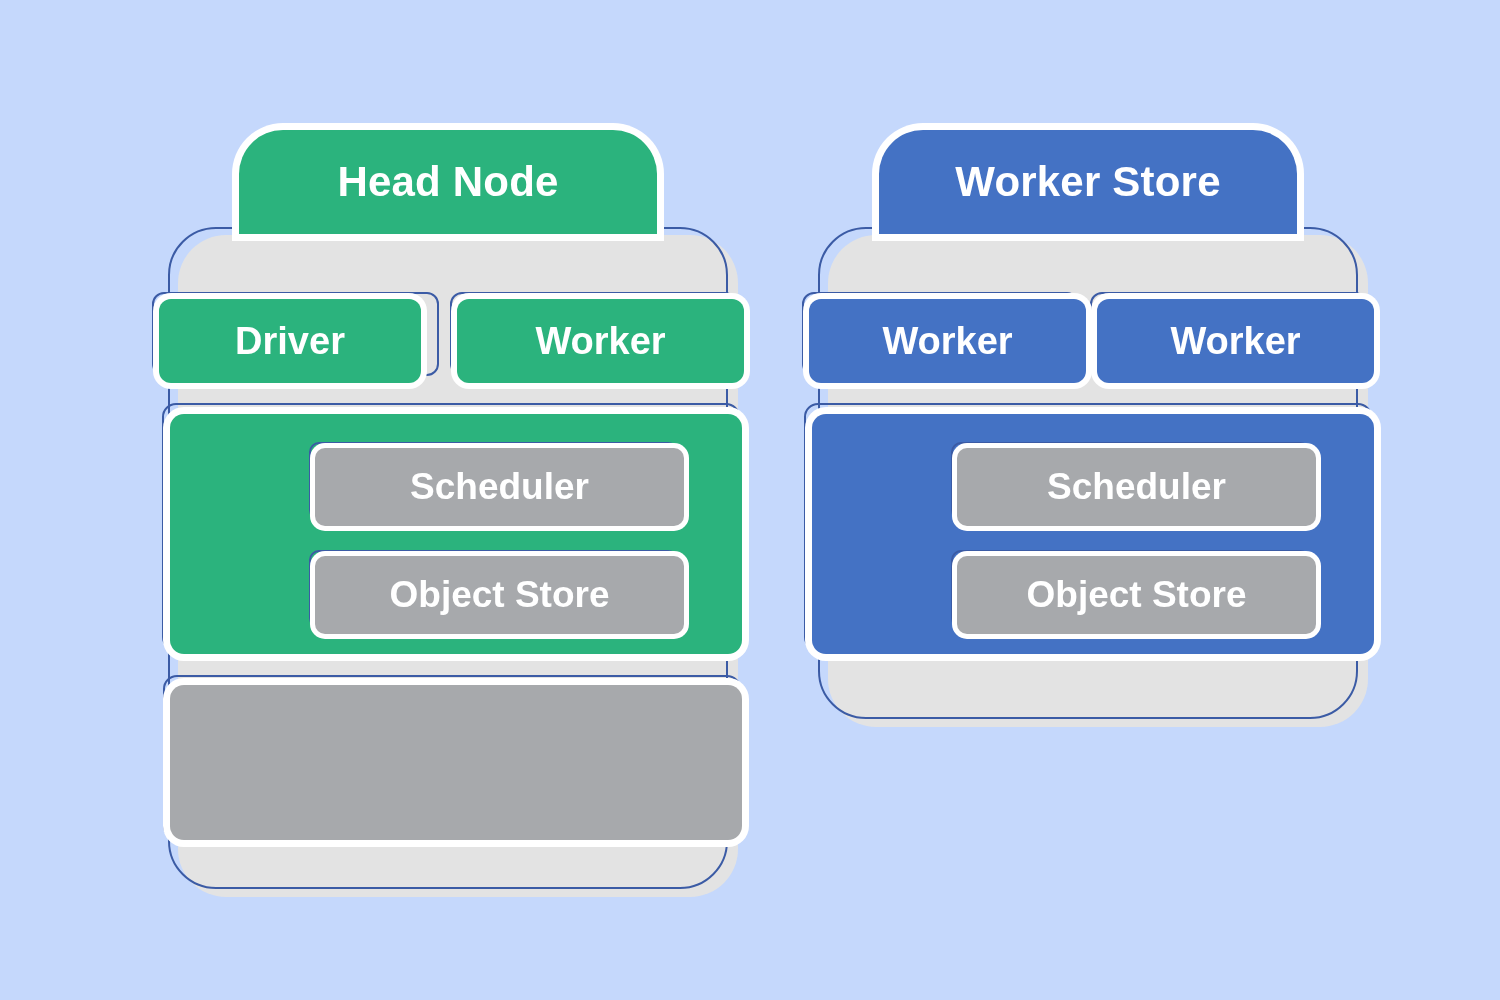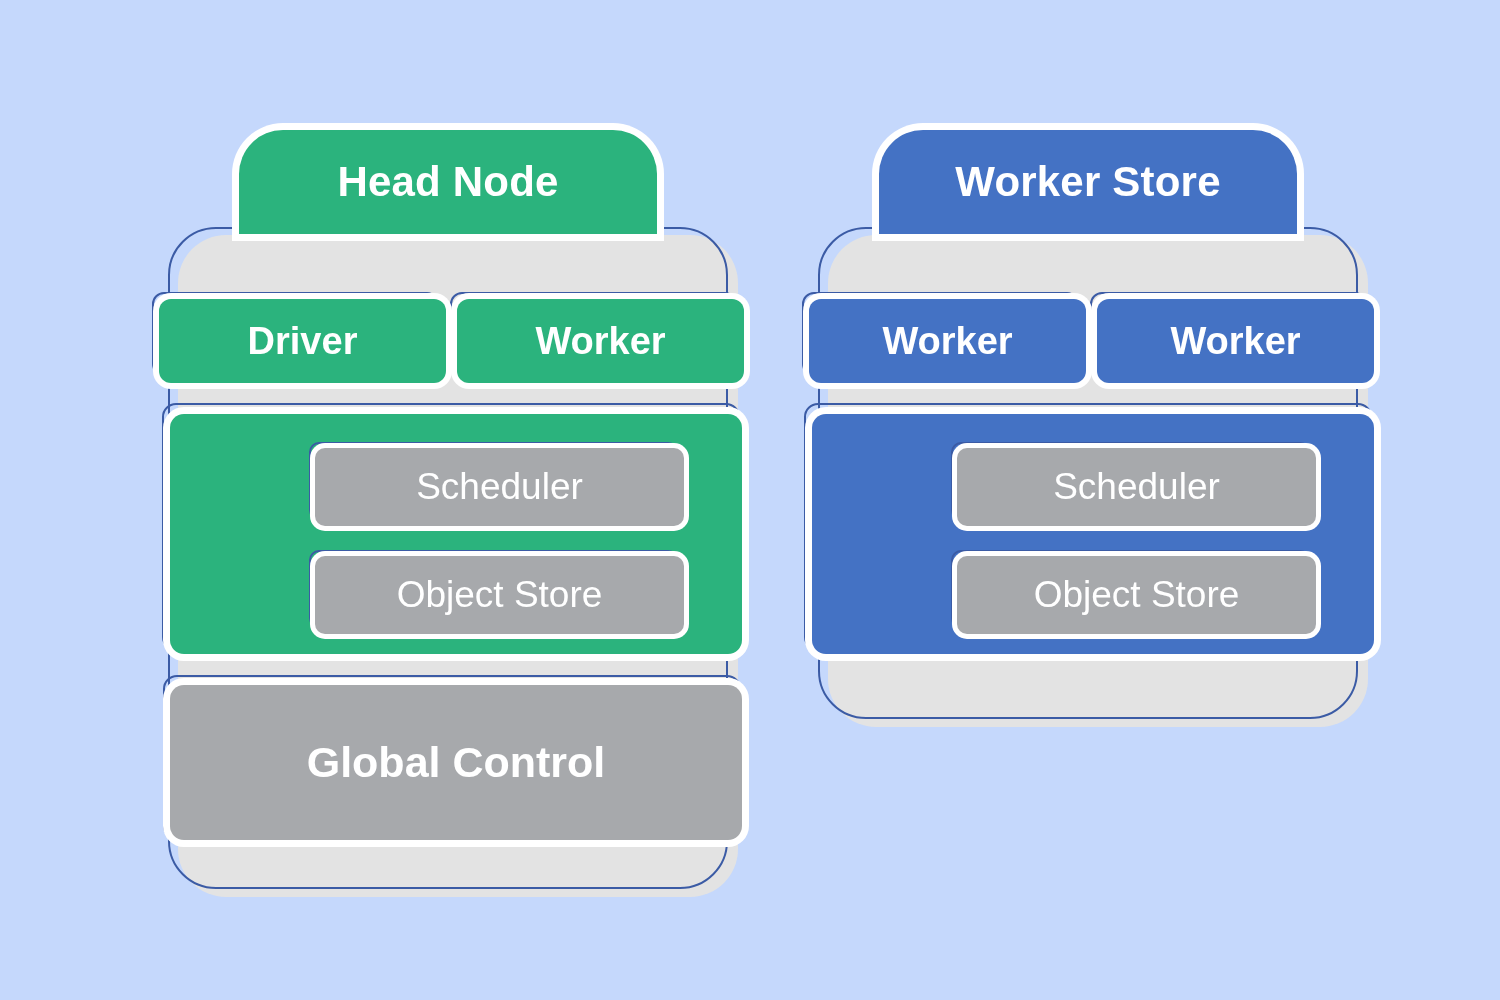--- a/index.html
+++ b/index.html
@@ -106,21 +106,21 @@
   }
 
   .inner-box {
     position: absolute;
     background: #a7a9ac;
     border-radius: 10px;
     display: flex;
     align-items: center;
     justify-content: center;
     color: #ffffff;
-    font-weight: normal;
+    font-weight: bold;
     box-shadow: 0 0 0 5px #ffffff;
     z-index: 6;
   }
   .inner-ghost {
     position: absolute;
     border: 2.5px solid #3b5ba5;
     border-radius: 10px;
     z-index: 5;
     pointer-events: none;
   }
@@ -149,21 +149,21 @@
   <div class="node">
 
     <div class="node-body" style="left:158px; top:215px; width:560px; height:662px;"></div>
     <div class="node-body-outline" style="left:148px; top:207px; width:560px; height:662px;"></div>
 
     <div class="node-tab green" style="left:219px; top:110px; width:418px; height:104px; font-size:42px;">
       <span>Head Node</span>
     </div>
 
     <div class="ghost" style="left:132px; top:272px; width:287px; height:84px;"></div>
-    <div class="card green" style="left:139px; top:279px; width:287px; height:84px; font-size:38px;">
+    <div class="card green" style="left:139px; top:279px; width:262px; height:84px; font-size:38px;">
       <span>Driver</span>
     </div>
 
     <div class="ghost" style="left:430px; top:272px; width:287px; height:84px;"></div>
     <div class="card green" style="left:437px; top:279px; width:287px; height:84px; font-size:38px;">
       <span>Worker</span>
     </div>
 
     <div class="ghost" style="left:142px; top:383px; width:578px; height:248px; border-radius:14px;"></div>
     <div class="raylet green" style="left:150px; top:394px; width:572px; height:240px;"></div>
@@ -177,21 +177,21 @@
     </div>
 
     <div class="inner-ghost" style="left:289px; top:530px; width:369px; height:78px;"></div>
     <div class="inner-box" style="left:295px; top:536px; width:369px; height:78px; font-size:37px;">
       <span>Object Store</span>
     </div>
 
     <div class="ghost" style="left:143px; top:655px; width:578px; height:165px; border-radius:14px;"></div>
     <div class="gcs" style="left:150px; top:665px; width:572px; height:155px; font-size:43px;">
       <span>
-        <span>Global Control</span><br>
+        <br>
       </span>
     </div>
   </div>
 
   <div class="node">
 
     <div class="node-body" style="left:808px; top:215px; width:540px; height:492px;"></div>
     <div class="node-body-outline" style="left:798px; top:207px; width:540px; height:492px;"></div>
 
     <div class="node-tab blue" style="left:859px; top:110px; width:418px; height:104px; font-size:42px;">

